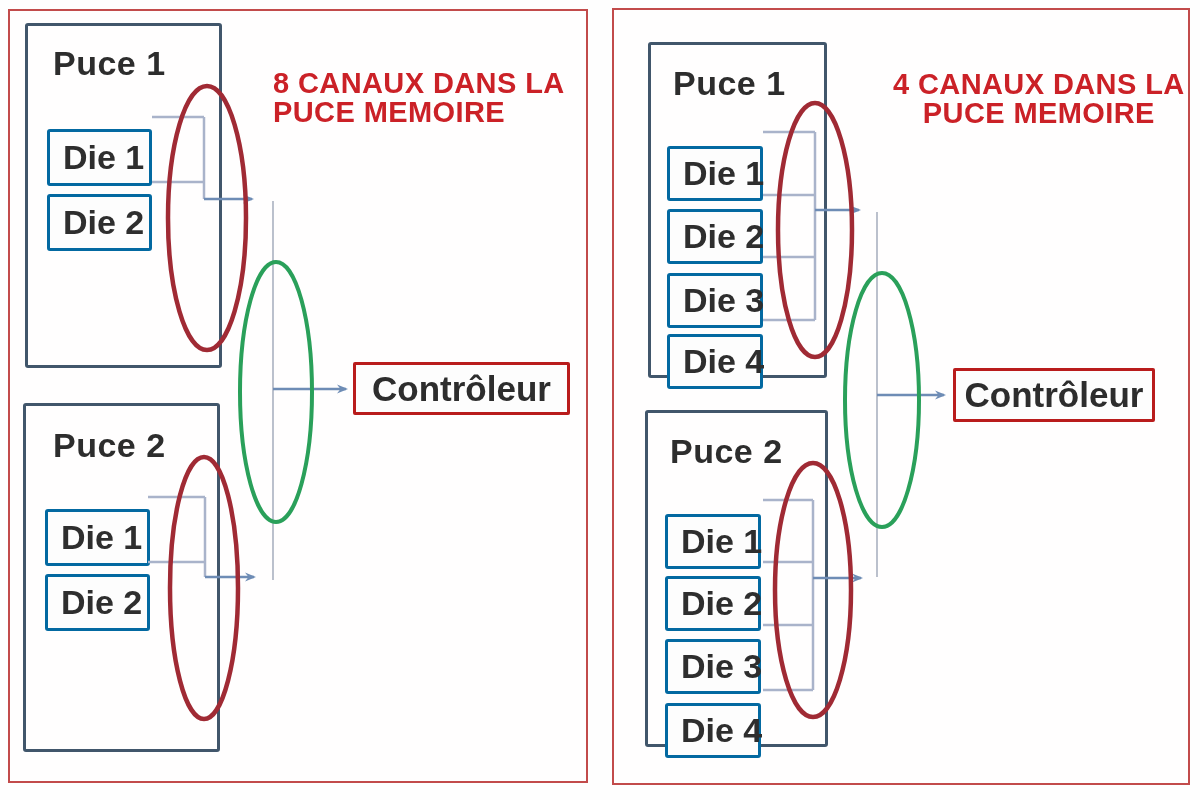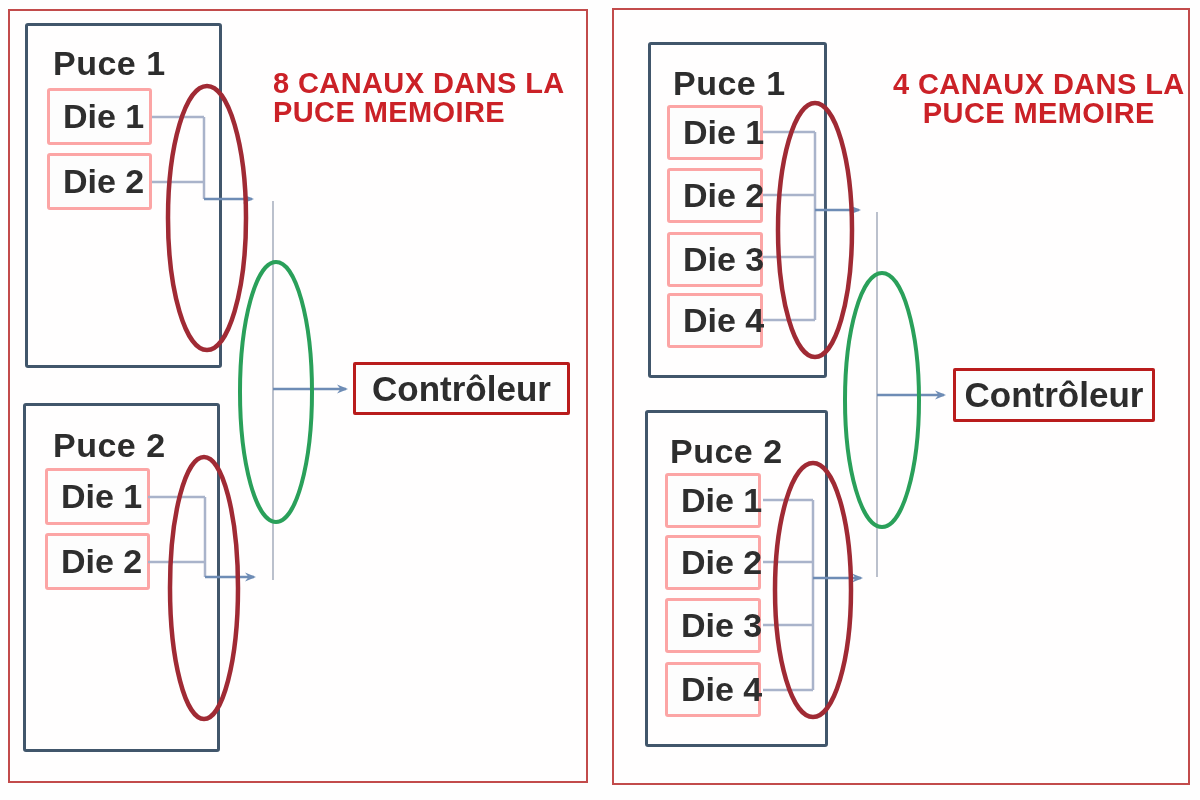--- a/index.html
+++ b/index.html
@@ -11,23 +11,23 @@
   .panel{
     position:absolute;border:2px solid #c24b4b;background:#fffefe;box-sizing:border-box;
   }
   .chip{
     position:absolute;border:3px solid #41566b;border-radius:3px;background:transparent;box-sizing:border-box;
   }
   .chip-label{
     position:absolute;font-size:34px;font-weight:600;color:#2d2d2d;letter-spacing:0.5px;white-space:nowrap;
   }
   .die{
-    position:absolute;border:3px solid #fca5a5;border-radius:3px;box-sizing:border-box;
+    position:absolute;border:3px solid #0369a1;border-radius:3px;box-sizing:border-box;
     display:flex;align-items:center;padding-left:13px;
-    font-size:34px;font-weight:600;color:#2e2e2e;white-space:nowrap;background:#fdfdfd;
+    font-size:34px;font-weight:600;color:#2e2e2e;white-space:nowrap;background:#fdfdfd;margin-top:41px;
   }
   .controller{
     position:absolute;border:3px solid #b91c1c;border-radius:2px;box-sizing:border-box;
     display:flex;align-items:center;justify-content:center;
     font-size:35px;font-weight:600;color:#2d2d2d;background:#fdfdfd;white-space:nowrap;
   }
   .heading{
     position:absolute;color:#cb2127;font-size:29px;font-weight:bold;line-height:29px;
     letter-spacing:0.4px;white-space:nowrap;
   }

